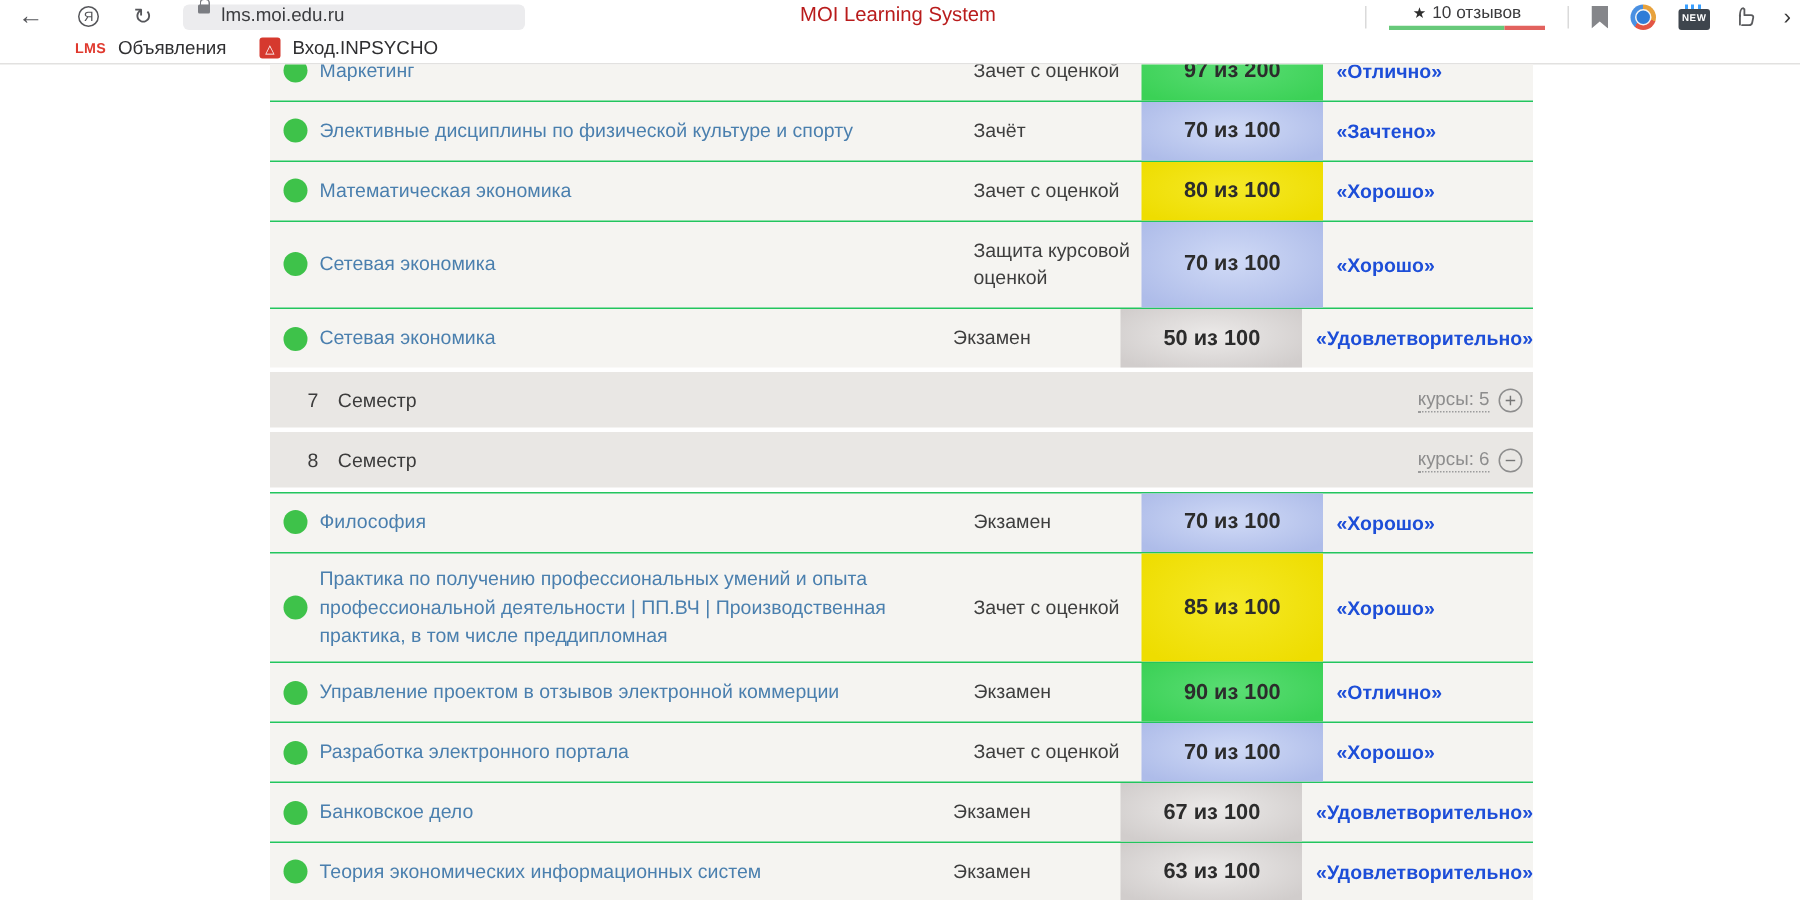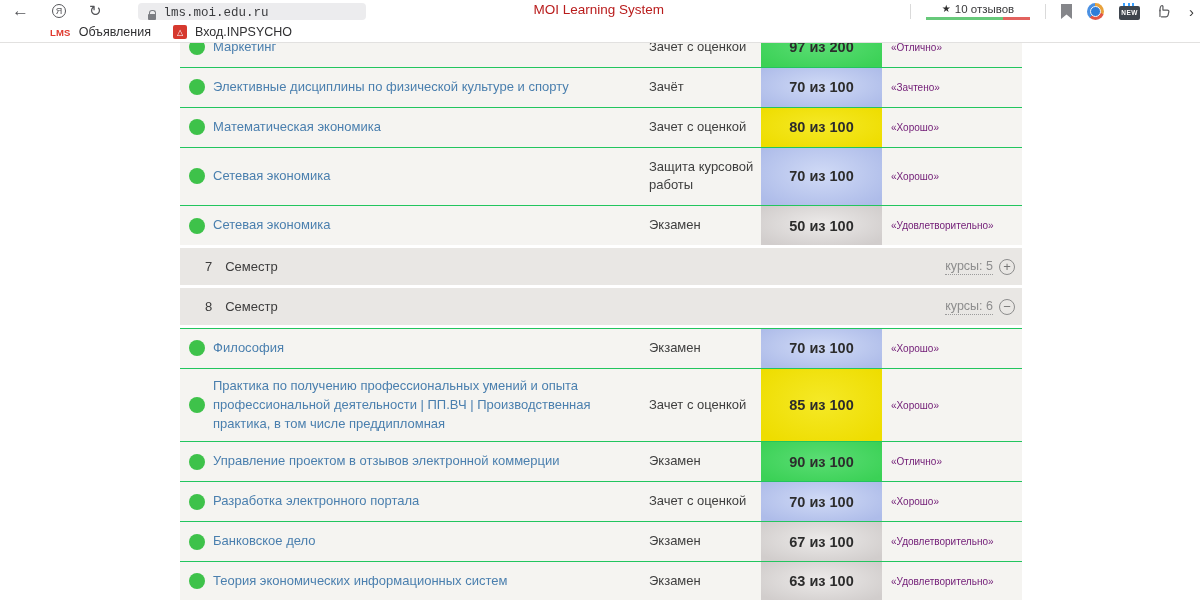--- a/index.html
+++ b/index.html
@@ -6,21 +6,21 @@
   html,body { margin:0; padding:0; }
   body { font-family:"Liberation Sans", sans-serif; background:#fff; }
   .screen { position:relative; width:1200px; height:600px; overflow:hidden; background:#fff; }
 
   
   .toolbar { position:relative; height:22px; display:flex; align-items:center; padding:0 4px; background:#fff; }
   .nav-btn { color:#55565a; cursor:pointer; display:flex; align-items:center; justify-content:center; }
   .back-btn { font-size:17px; margin:0 10px 0 8px; }
   .ya-btn { width:14px; height:14px; border:1.4px solid #55565a; border-radius:50%; font-size:9px; margin:0 13px; }
   .refresh-btn { font-size:15px; margin:0 10px; }
-  .url-pill { display:flex; align-items:flex-end; height:17px; width:228px; margin-left:26px; background:#ececee; border-radius:4px; padding:0 10px; cursor:text;font-family:Liberation Mono, monospace; }
+  .url-pill { display:flex; align-items:flex-start; height:17px; width:228px; margin-left:10px; background:#ececee; border-radius:4px; padding:0 10px; cursor:text; }
   .lock { position:relative; width:8px; height:6px; background:#7b7d82; border-radius:1px; margin-right:8px; flex:0 0 auto; }
   .lock:before { content:""; position:absolute; top:-4px; left:1.2px; width:5px; height:4.5px; border:1.2px solid #7b7d82; border-bottom:none; border-radius:3px 3px 0 0; }
   .url-text { font-size:12.5px; color:#3b3c3f; white-space:nowrap; }
   .page-title { position:absolute; left:50%; top:2px; transform:translateX(-51%); font-size:13.5px; color:#b91c1c; white-space:nowrap; }
   .tb-right { margin-left:auto; display:flex; align-items:center; gap:15px; padding-right:2px; }
   .v-div { width:1px; height:15px; background:#dadada; }
   .reviews { display:flex; flex-direction:column; align-items:center; cursor:pointer; }
   .reviews-line { display:flex; align-items:center; gap:4px; font-size:11.5px; color:#3a3a3c; }
   .star { font-size:10px; color:#2e2e2e; }
   .review-bar { display:flex; width:104px; height:3px; margin-top:2px; overflow:hidden; }
@@ -47,21 +47,21 @@
   
   .page { height:557px; overflow:hidden; }
   .gradebook { margin-left:180px; width:842px; margin-top:-16px; }
   .course-row { display:flex; align-items:center; background:#f5f4f1; border-top:1px solid #22c55e; min-height:38px; }
   .cell-dot { flex:0 0 33px; display:flex; justify-content:center; }
   .status-dot { width:16px; height:16px; border-radius:50%; }
   .cell-name { flex:1; font-size:13px; color:#4a7fae; line-height:1.45; padding:8px 20px 8px 0; cursor:pointer; }
   .cell-exam { flex:0 0 112px; font-size:13px; color:#3e3e3e; line-height:1.45; padding:10px 4px 10px 0; }
   .cell-score { flex:0 0 121px; align-self:stretch; display:flex; align-items:center; justify-content:center;
       font-size:14.5px; font-weight:bold; color:#2c2c2c; }
-  .cell-grade { flex:0 0 140px; font-size:10px; color:#701a75; padding-left:9px; }
+  .cell-grade { flex:0 0 140px; font-size:13px; color:#1d4ed8; padding-left:9px;font-weight:bold; }
   .semester-row { display:flex; align-items:center; background:#e9e7e4; height:37px; margin:3px 0; padding:0 7px 0 25px; cursor:pointer; }
   .sem-num { font-size:13px; color:#3c3c3c; margin-right:13px; }
   .sem-label { font-size:13px; color:#3c3c3c; }
   .sem-right { margin-left:auto; display:flex; align-items:flex-end; gap:6px; }
   .courses-link { font-size:12.5px; color:#8d8d8d; border-bottom:1px dotted #9c9c9c; padding-bottom:1px; cursor:pointer; }
   .toggle-btn { width:16px; height:16px; border:1.2px solid #8d8d8d; border-radius:50%; color:#767676;
       display:flex; align-items:center; justify-content:center; font-size:13px; line-height:1; cursor:pointer; background:transparent; }
 </style>
 </head>
 <body>
@@ -149,21 +149,21 @@
     <span class="cell-exam">Зачет с оценкой</span>
     <span class="cell-score" style="background: radial-gradient(at 50% 45%, rgb(245, 233, 39) 0%, rgb(238, 221, 0) 88%);">80 из 100</span>
     <span class="cell-grade">«Хорошо»</span>
   </div>
 
   <div class="course-row">
     <span class="cell-dot">
       <span class="status-dot" style="background: rgb(62, 194, 74);"></span>
     </span>
     <span class="cell-name">Сетевая экономика</span>
-    <span class="cell-exam">Защита курсовой работы</span>
+    <span class="cell-exam">Защита курсовой оценкой</span>
     <span class="cell-score" style="background: radial-gradient(at 50% 45%, rgb(208, 218, 246) 0%, rgb(174, 188, 233) 88%);">70 из 100</span>
     <span class="cell-grade">«Хорошо»</span>
   </div>
 
   <div class="course-row">
     <span class="cell-dot">
       <span class="status-dot" style="background: rgb(62, 194, 74);"></span>
     </span>
     <span class="cell-name">Сетевая экономика</span>
     <span class="cell-exam">Экзамен</span>

